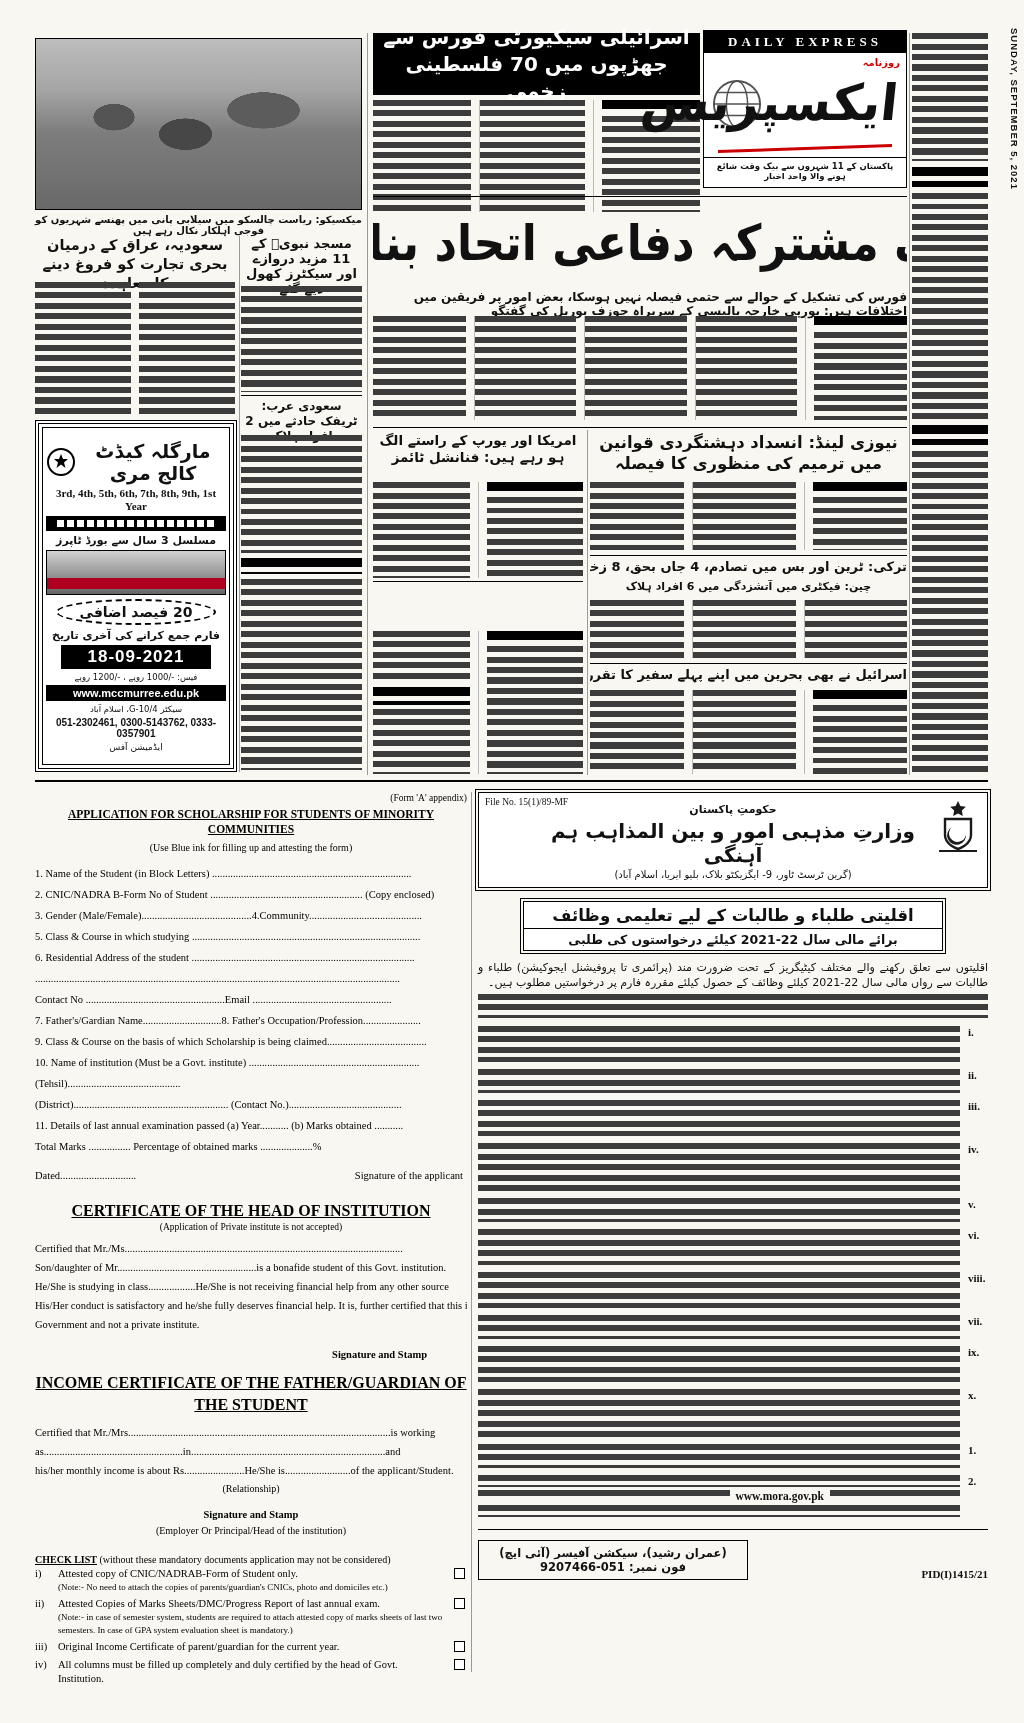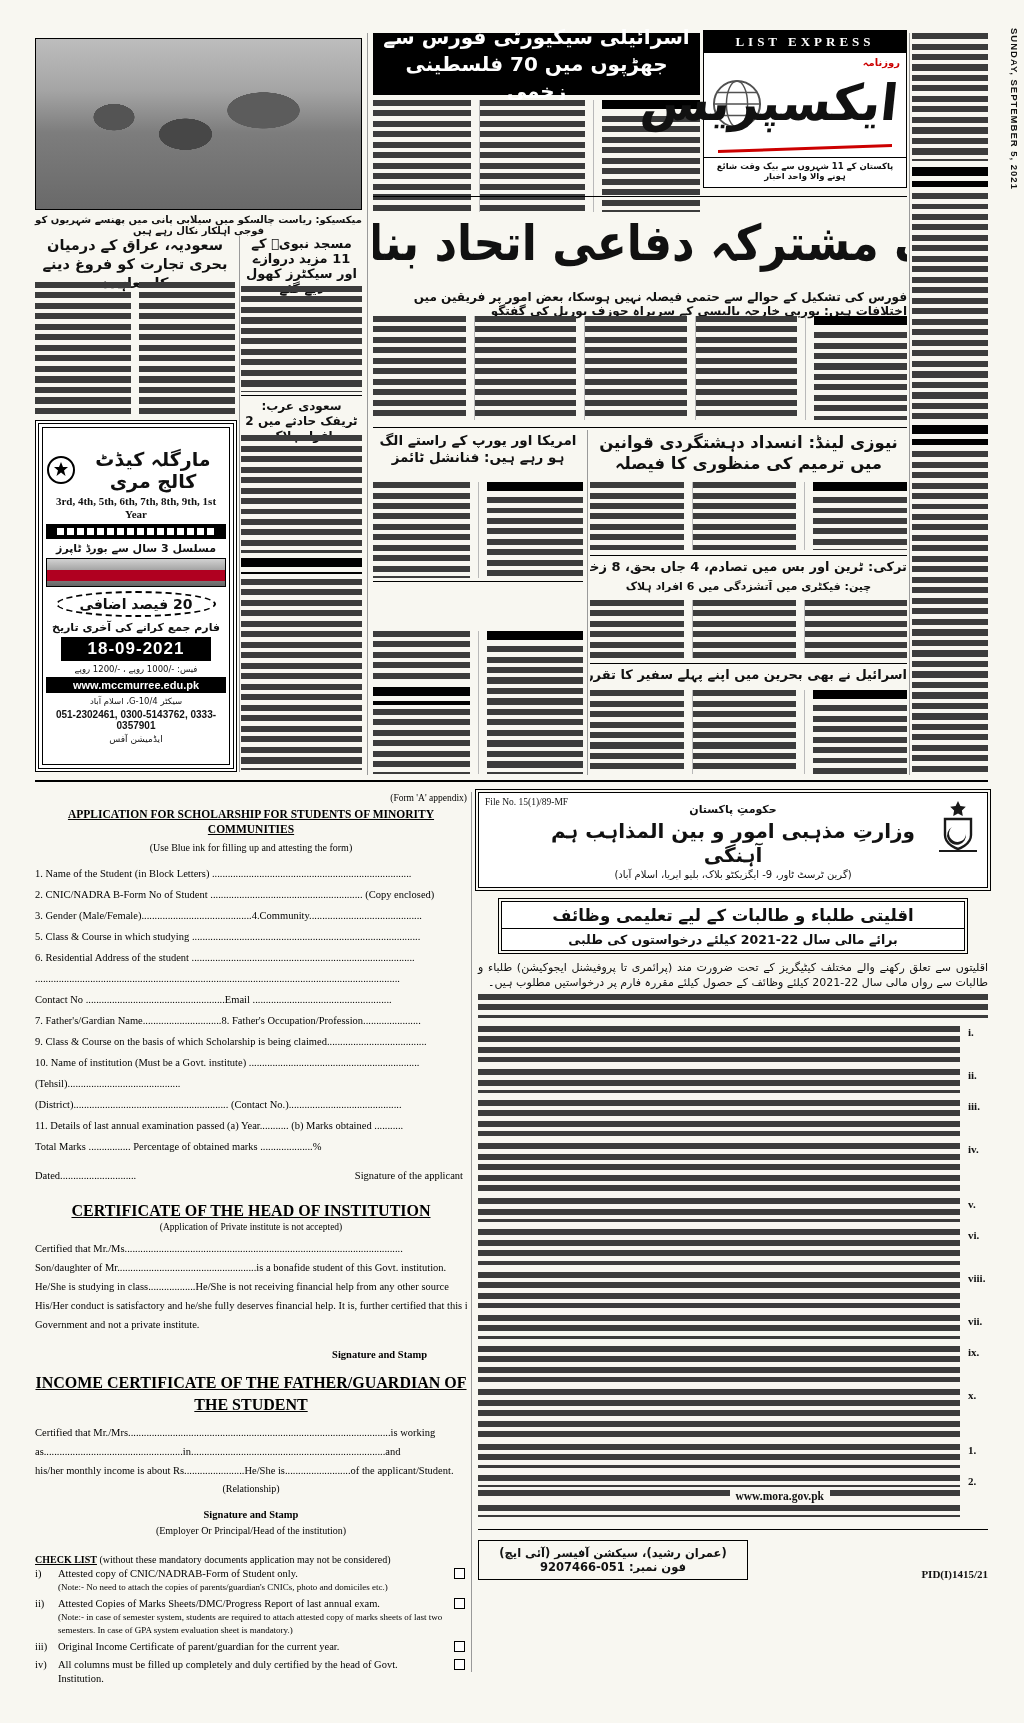--- a/index.html
+++ b/index.html
@@ -35,21 +35,21 @@
   .mh-roznama{position:absolute;right:6px;top:4px;color:#c00;font-size:10px;font-weight:bold}
   .globe{position:absolute;left:8px;top:26px;width:50px;height:50px;opacity:.85}
   .mh-red{position:absolute;left:14px;right:14px;bottom:7px;height:3px;background:#c00;transform:skewY(-2deg)}
   .mh-tagline{border-top:1px solid #000;font-size:8.5px;text-align:center;padding:3px 2px;font-weight:bold}
   
   .hl{position:absolute;font-weight:bold;text-align:center}
   .main-hl{position:absolute;left:373px;top:198px;width:534px;height:88px;display:flex;align-items:center;justify-content:center;font-weight:bold;font-size:44px;white-space:nowrap;overflow:hidden;transform:scaleY(1.12)}
   .subhead{position:absolute;left:373px;top:290px;width:534px;font-size:12px;font-weight:bold;}
   
   .ad{position:absolute;left:35px;top:420px;width:202px;height:352px;border:4px double #000;background:#fff;padding:3px}
-  .ad-inner{border:1px solid #000;height:100%;padding:20px 3px;display:flex;flex-direction:column;gap:3px;text-align:center}
+  .ad-inner{border:1px solid #000;height:100%;padding:12px 3px;display:flex;flex-direction:column;gap:3px;text-align:center}
   .ad-top{display:flex;align-items:center;gap:4px}
   .ad-title{flex:1;font-size:19px;font-weight:bold;line-height:22px}
   .crest{width:30px;height:30px;flex:none}
   .ad-classes{font-size:11px;font-weight:bold;line-height:13px}
   .ad-strip{background:#000;height:15px;display:flex;align-items:center;justify-content:center;flex:none}
   .wsim{width:88%;height:7px;background-image:repeating-linear-gradient(to right,#fff 0 7px,transparent 7px 10px)}
   .ad-board{font-size:11px;font-weight:bold}
   .ad-photo{height:52px;border:1px solid #000;position:relative;background:linear-gradient(180deg,#d2d2d2,#8f8f8f 60%,#666)}
   .ad-ribbon{position:absolute;left:0;right:0;bottom:5px;height:11px;background:#b00020}
   .burst{margin:1px auto;width:160px;font-weight:bold;font-size:14px;border:2px dashed #000;border-radius:50%;padding:3px 6px}
@@ -83,21 +83,21 @@
   .cl-note{font-size:9px;padding-left:23px}
   .cl-note:empty{display:none}
   
   .ministry{position:absolute;left:478px;top:792px;width:510px;font-size:11px}
   .m-head{position:relative;border:1px solid #000;outline:1px solid #000;outline-offset:2px;padding:6px 58px 6px 58px;text-align:center;min-height:96px;background:#fff}
   .m-file{position:absolute;left:6px;top:4px;font-size:9.5px;direction:ltr;font-family:"Liberation Serif",serif}
   .m-emblem{position:absolute;right:6px;top:6px;width:46px;height:56px}
   .m-govt{font-size:11px;font-weight:bold;margin-top:4px}
   .m-name{font-size:20px;font-weight:bold;margin:3px 0 2px}
   .m-addr{font-size:10px}
-  .m-titlebox{width:464px;margin:13px auto 9px;border:1px solid #000;outline:1px solid #000;outline-offset:2px;text-align:center;background:#fff}
+  .m-titlebox{width:420px;margin:13px auto 9px;border:1px solid #000;outline:1px solid #000;outline-offset:2px;text-align:center;background:#fff}
   .m-title{font-size:16.5px;font-weight:bold;padding:4px 4px 3px}
   .m-sub{font-size:12.5px;font-weight:bold;border-top:1px solid #000;padding:3px}
   .m-intro{direction:rtl;text-align:justify;font-size:11px;line-height:15px;margin:6px 0 4px}
   .m-list{margin-top:6px}
   .m-item{display:flex;direction:rtl;gap:8px;margin-bottom:7px;align-items:flex-start}
   .m-num{flex:none;width:20px;font-weight:bold;font-size:11px;direction:ltr;text-align:left;font-family:"Liberation Serif",serif}
   .m-sim{flex:1;height:24px}
   .m-num2col{flex:1;display:flex;flex-direction:column;gap:3px}
   .m-webline{display:flex;direction:rtl;gap:6px;}
   .m-web{font-weight:bold;direction:ltr;font-size:11.5px;font-family:"Liberation Serif",serif}
@@ -121,21 +121,21 @@
   <div class="cols" style="left:373px;top:100px;width:327px;height:112px">
     <div class="sim"></div>
     <div class="sim"></div>
     <div class="colwrap">
       <div class="sim-bold" style="height:13px;margin-bottom:3px"></div>
       <div class="sim" style="flex:1"></div>
     </div>
   </div>
 
   <div class="masthead">
-    <div class="mh-bar">LIST EXPRESS</div>
+    <div class="mh-bar">DAILY EXPRESS</div>
     <div class="mh-logo">
       <span class="globe">
         <svg viewBox="0 0 52 52" width="50" height="50">
             <circle cx="26" cy="26" r="24" fill="none" stroke="#333" stroke-width="2"></circle>
             <ellipse cx="26" cy="26" rx="11" ry="24" fill="none" stroke="#333" stroke-width="1.5"></ellipse>
             <path d="M2 26h48M5 14h42M5 38h42" stroke="#333" stroke-width="1.5" fill="none"></path>
           </svg>
       </span>
       <div class="mh-roznama urdu">روزنامہ</div>
       <div class="mh-urdu urdu">ایکسپریس</div>

